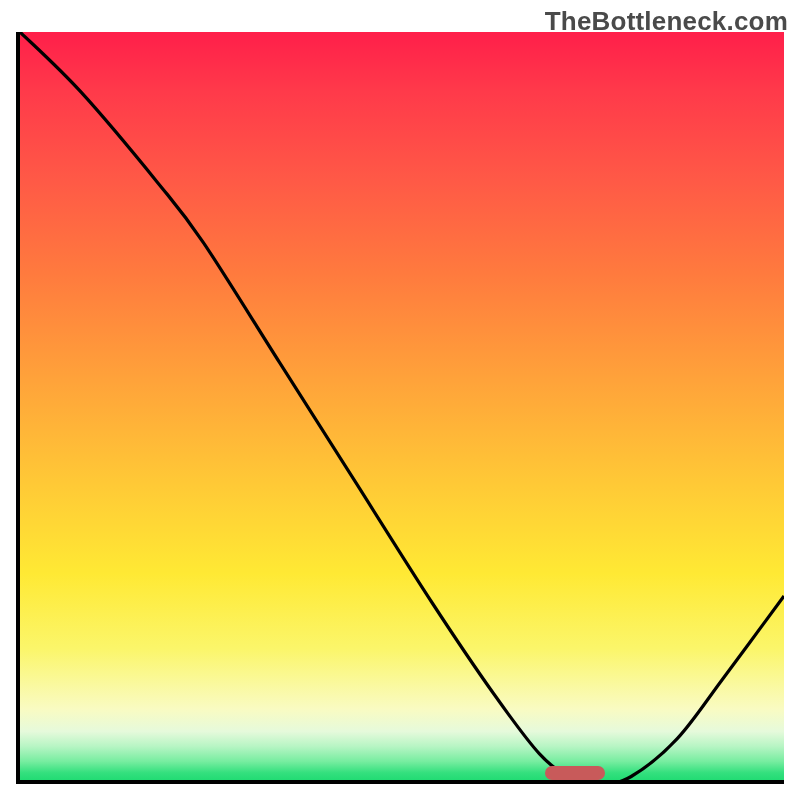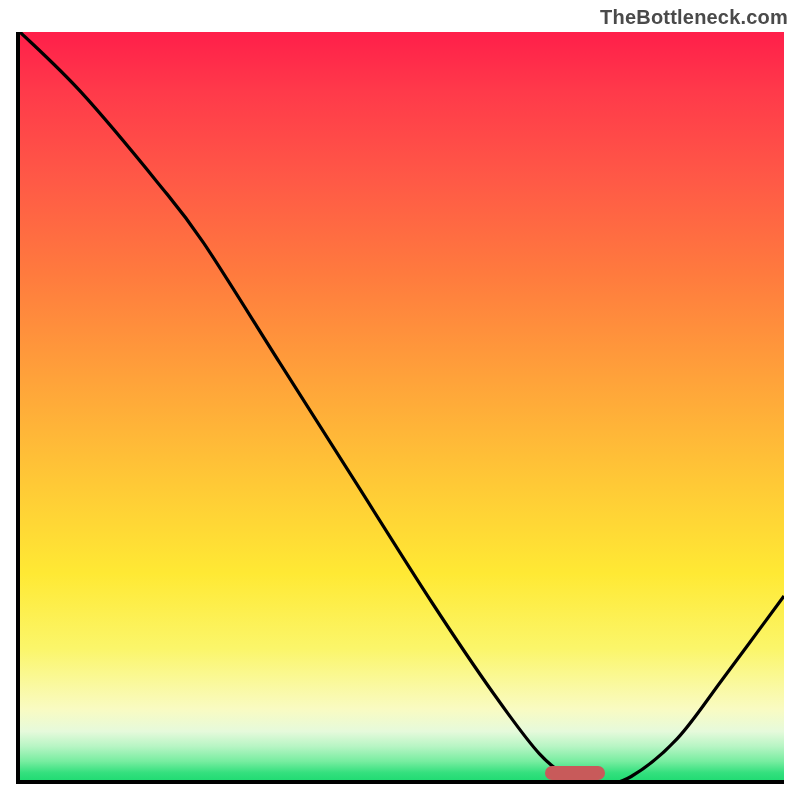--- a/index.html
+++ b/index.html
@@ -13,21 +13,21 @@
   .canvas {
     position: relative;
     width: 800px;
     height: 800px;
     overflow: hidden;
   }
   .watermark {
     position: absolute;
     top: 6px;
     right: 12px;
-    font-size: 20px;
+    font-size: 26px;
     font-weight: 600;
     color: #4a4a4a;
     letter-spacing: 0.2px;
     z-index: 50;
     user-select: none;
   }
   .plot-frame {
     position: absolute;
     left: 16px;
     top: 32px;

